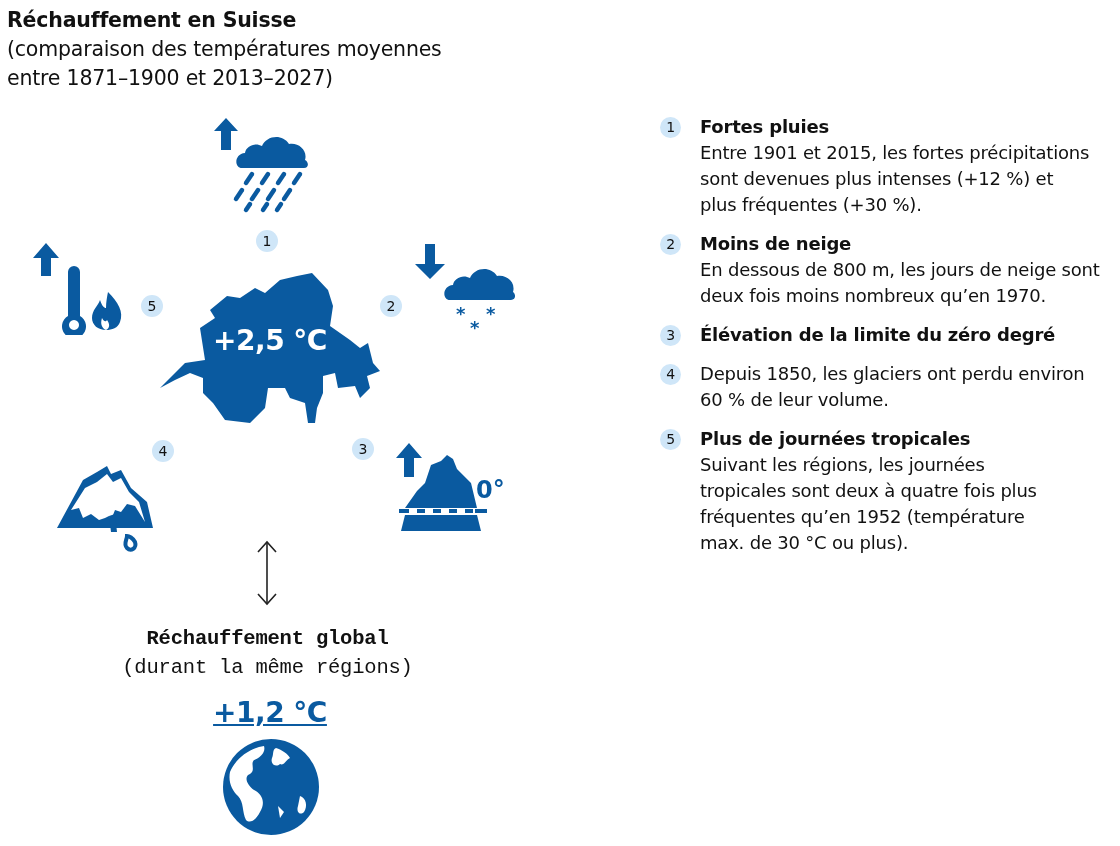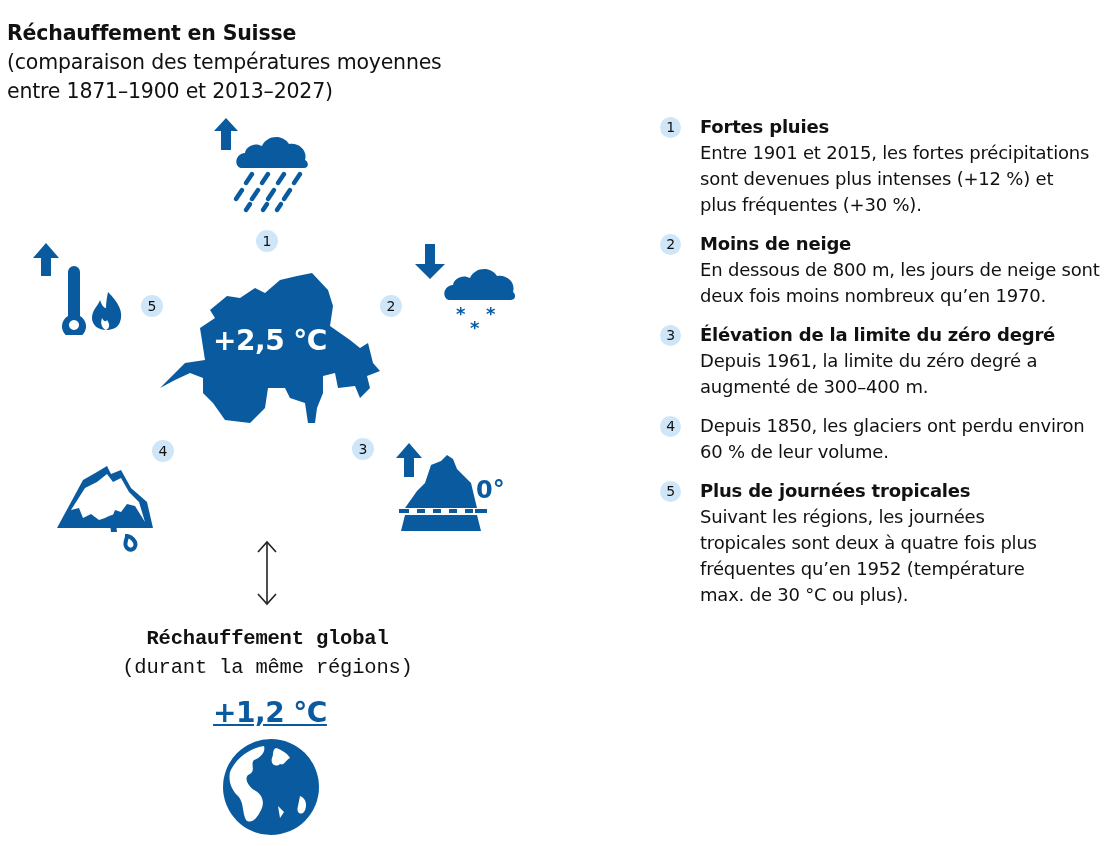--- a/index.html
+++ b/index.html
@@ -1,19 +1,19 @@
 <!DOCTYPE html>
 <html><head>
 <meta charset="utf-8">
 <style>
   html, body { margin:0; padding:0; background:#ffffff; }
   body { width:1120px; height:846px; position:relative; overflow:hidden;
          font-family:"DejaVu Sans","Liberation Sans",sans-serif; color:#111; }
   .abs { position:absolute; }
-  .title-block { left:7px; top:19px; font-size:20.5px; line-height:29px; letter-spacing:-0.2px; }
+  .title-block { left:7px; top:6px; font-size:20.5px; line-height:29px; letter-spacing:-0.2px; }
   .title-block .t1 { font-weight:bold; }
   .badge { position:absolute; width:22px; height:22px; border-radius:50%; background:#cfe6f8;
            font-size:14px; line-height:22px; text-align:center; color:#111; }
   .blue { fill:#0a5aa0; }
   .legend { left:660px; top:114px; width:460px; }
   .legend-item { position:relative; padding-left:40px; margin-bottom:13px; font-size:18px; line-height:26px; letter-spacing:-0.2px; }
   .legend-item .badge { left:0; top:3px; width:21px; height:21px; line-height:21px; font-size:14px; }
   .legend-item .lh { font-weight:bold; display:block; }
   .legend-item .lb { display:block; }
   .global-title { left:100px; width:335px; top:624px; text-align:center; font-size:20.5px; line-height:29px; letter-spacing:-0.2px;font-family:Liberation Mono, monospace; }
@@ -128,21 +128,20 @@
     <span class="lb" style="width:390px">Entre 1901 et 2015, les fortes précipitations sont devenues plus intenses (+12 %) et plus fréquentes (+30 %).</span>
   </div>
   <div class="legend-item">
     <span class="badge">2</span>
     <span class="lh">Moins de neige</span>
     <span class="lb" style="width:400px">En dessous de 800 m, les jours de neige sont deux fois moins nombreux qu’en 1970.</span>
   </div>
   <div class="legend-item">
     <span class="badge">3</span>
     <span class="lh">Élévation de la limite du zéro degré</span>
-    <span class="lb" style="width:370px">Depuis 1961, la limite du zéro degré a augmenté de 300–400 m.</span>
   </div>
   <div class="legend-item">
     <span class="badge">4</span>
     <span class="lb" style="width:400px">Depuis 1850, les glaciers ont perdu environ 60 % de leur volume.</span>
   </div>
   <div class="legend-item">
     <span class="badge">5</span>
     <span class="lh">Plus de journées tropicales</span>
     <span class="lb" style="width:370px">Suivant les régions, les journées tropicales sont deux à quatre fois plus fréquentes qu’en 1952 (température max. de 30 °C ou plus).</span>
   </div>

